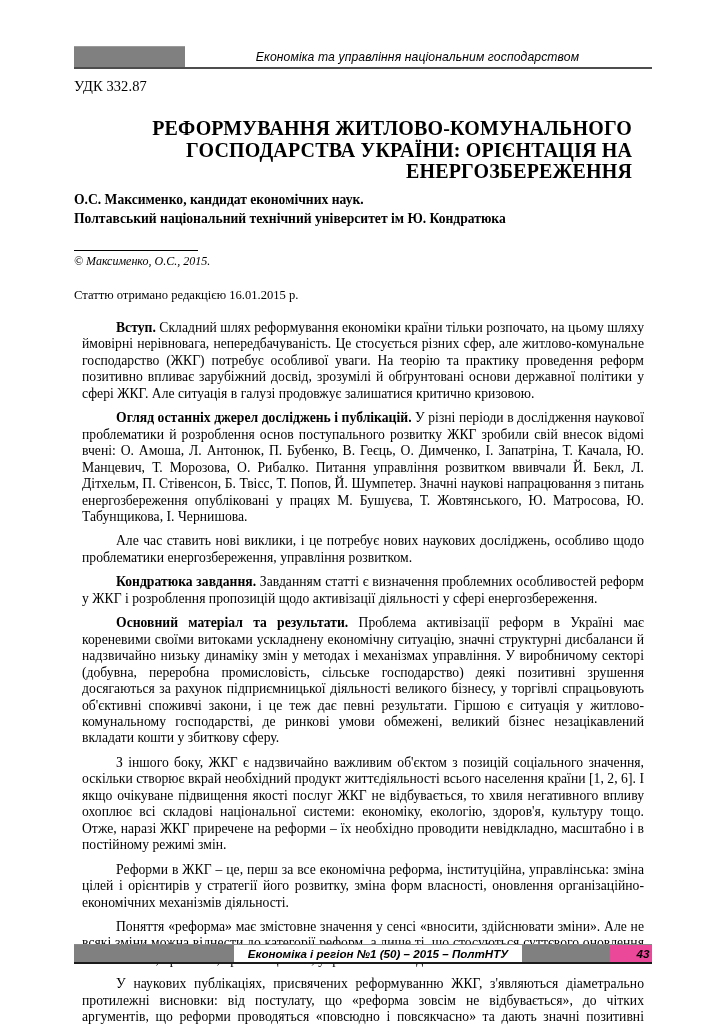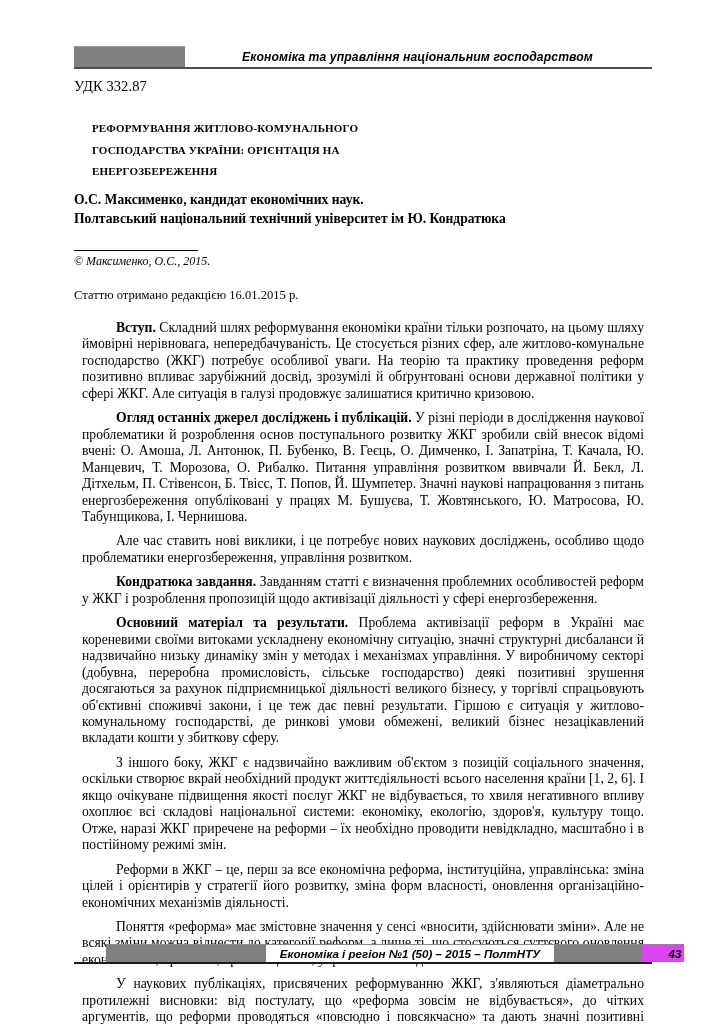--- a/index.html
+++ b/index.html
@@ -40,21 +40,21 @@
     border-top: 1px solid #9a9a9a;
   }
   .rh-text {
     flex: 1;
     background: #ffffff;
     display: flex;
     align-items: center;
     justify-content: center;
     font-family: "Liberation Sans", "DejaVu Sans", sans-serif;
     font-style: italic;
-    font-weight: bold;
+    font-weight: normal;
     font-size: 12.2px;
     letter-spacing: 0.1px;
     color: #000000;
     padding-right: 2px;
   }
   .rh-rule {
     position: absolute;
     left: 74px;
     top: 67px;
     width: 578px;
@@ -71,22 +71,22 @@
     line-height: 17px;
     letter-spacing: 0.1px;
   }
 
   
   .title {
     position: absolute;
     left: 92px;
     top: 118px;
     width: 540px;
-    text-align: left;
-    font-size: 11px;
+    text-align: right;
+    font-size: 20px;
     font-weight: bold;
     line-height: 21.5px;
     letter-spacing: 0.15px;
   }
 
   
   .author-block {
     position: absolute;
     left: 74px;
     top: 191px;
@@ -146,21 +146,20 @@
   
   .footer {
     position: absolute;
     left: 74px;
     top: 944px;
     width: 578px;
     height: 18px;
     display: flex;
     align-items: stretch;
     border-top: 1px solid #8a8a8a;
-    margin-left: 32px;
   }
   .ft-gray-left {
     width: 160px;
     background: #808080;
   }
   .ft-text {
     flex: 1;
     background: #ffffff;
     display: flex;
     align-items: center;
@@ -170,21 +169,21 @@
     font-weight: bold;
     font-size: 11.6px;
     color: #000000;
   }
   .ft-gray-right {
     width: 88px;
     background: #808080;
   }
   .ft-page {
     width: 42px;
-    background: #d946ef;
+    background: #ec4899;
     display: flex;
     align-items: center;
     justify-content: center;
     font-family: "Liberation Sans", "DejaVu Sans", sans-serif;
     font-style: italic;
     font-weight: bold;
     font-size: 11.6px;
     padding-left: 24px;
   }
   .footer-rule {

